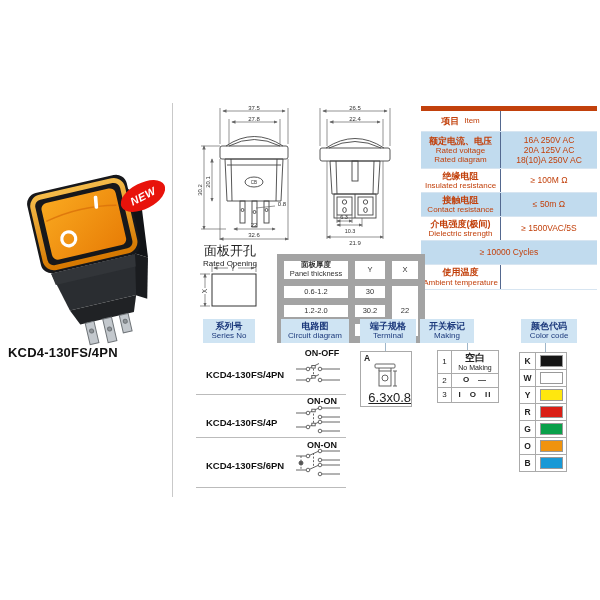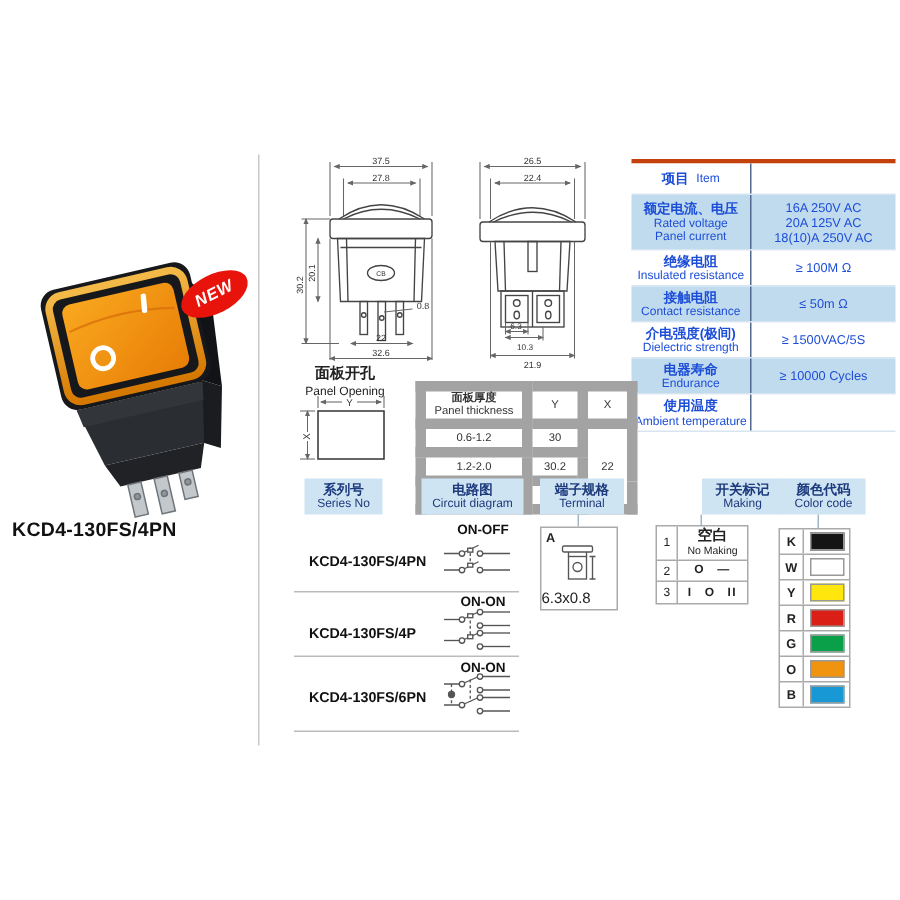--- a/index.html
+++ b/index.html
@@ -6,56 +6,56 @@
   .canvas{position:relative;width:600px;height:600px;background:#ffffff;
     font-family:"Liberation Sans",sans-serif;overflow:hidden;color:#222;}
   .abs{position:absolute;}
   
   .model-label{position:absolute;left:8px;top:345px;font-size:13px;font-weight:bold;color:#111;letter-spacing:.2px;}
   .new-badge{position:absolute;left:119px;top:183px;width:48px;height:26px;background:#e8130b;
     border-radius:50%;transform:rotate(-27deg);display:flex;align-items:center;justify-content:center;
     color:#fff;font-weight:bold;font-style:italic;font-size:11px;letter-spacing:.5px;}
   .vdivider{position:absolute;left:172px;top:103px;width:1px;height:394px;background:#c9c9c9;}
   
-  .spec{position:absolute;left:421px;top:106px;width:176px;border-top:3px solid #c2410c;color:#1d4ed8;}
+  .spec{position:absolute;left:421px;top:106px;width:176px;border-top:5px solid #c2410c;color:#c2410c;}
   .spec-row{display:flex;align-items:stretch;border-bottom:1px solid #d7e5f1;background:#fff;}
   .spec-row.blue{background:#c1dbee;}
   .cell-item{width:77px;border-right:1px solid #53688f;display:flex;flex-direction:column;
     justify-content:center;align-items:center;text-align:center;padding:2px 1px;}
   .cell-val{flex:1;display:flex;flex-direction:column;justify-content:center;align-items:center;
     text-align:center;padding:2px 1px;}
   .zh9{font-size:9px;font-weight:bold;line-height:1.15;}
   .en8{font-size:8px;line-height:1.15;}
   .val{font-size:8.5px;line-height:1.2;}
   .spec-head{height:20px;}
   .spec-head .cell-item,.spec-head .cell-val{flex-direction:row;gap:5px;}
   
   .po-title{position:absolute;left:194px;top:244px;width:72px;text-align:center;color:#222;line-height:1.15;}
-  .po-title .zh{font-size:10px;font-weight:bold;display:block;}
+  .po-title .zh{font-size:13px;font-weight:normal;display:block;}
   .po-title .en{font-size:8px;display:block;}
   table.pt{position:absolute;left:277px;top:254px;border-collapse:collapse;background:#fff;}
   table.pt td,table.pt th{border:7px solid #a3a3a3;font-size:7.5px;font-weight:normal;
     text-align:center;color:#333;padding:0 2px;line-height:1.15;}
   table.pt th{height:18px;}
   table.pt td{height:12px;}
   .ptc1{width:60px;} .ptc2{width:26px;} .ptc3{width:22px;}
   
   .badge{position:absolute;top:319px;background:#cfe4f3;color:#1d3a7c;text-align:center;
     padding:2px 3px;line-height:1.15;}
   .badge .zh{font-size:9px;font-weight:bold;display:block;}
   .badge .en{font-size:8px;display:block;}
   .connector{position:absolute;width:1px;background:#9fb6c9;}
   
   .circuit-label{position:absolute;left:298px;width:48px;text-align:center;font-size:9px;font-weight:bold;color:#111;}
   .series-model{position:absolute;left:206px;font-size:9.5px;font-weight:bold;color:#111;}
   .sep{position:absolute;left:196px;width:150px;height:1px;background:#bbbbbb;}
   
   .tbox{position:absolute;left:360px;top:351px;width:50px;height:54px;border:1px solid #aaa;background:#fff;}
   .tbox .tlabel{position:absolute;left:3px;top:1px;font-size:8.5px;font-weight:bold;color:#222;}
-  .tbox .tsize{position:absolute;left:0;bottom:1px;width:100%;text-align:left;font-size:10px;color:#222;}
+  .tbox .tsize{position:absolute;left:0;bottom:1px;width:100%;text-align:right;font-size:13px;color:#222;text-decoration:underline;}
   
   .mk{position:absolute;left:437px;top:350px;width:60px;border:1px solid #aaa;background:#fff;}
   .mk-row{display:flex;border-bottom:1px solid #aaa;align-items:center;}
   .mk-row:last-child{border-bottom:none;}
   .mk-num{width:13px;text-align:center;font-size:8px;color:#222;border-right:1px solid #aaa;align-self:stretch;
     display:flex;align-items:center;justify-content:center;}
   .mk-sym{flex:1;text-align:center;font-size:8px;color:#222;line-height:1.15;padding:1px 0;}
   .mk-sym .b{font-weight:bold;letter-spacing:1px;}
   .mk-gap{display:inline-block;width:8px;}
   
@@ -232,21 +232,21 @@
     <div class="spec-row spec-head">
       <div class="cell-item">
         <span class="zh9">项目</span>
         <span class="en8">Item</span>
       </div>
     </div>
     <div class="spec-row blue" style="height:36px">
       <div class="cell-item">
         <span class="zh9">额定电流、电压</span>
         <span class="en8">Rated voltage</span>
-        <span class="en8">Panel current</span>
+        <span class="en8">Rated diagram</span>
       </div>
       <div class="cell-val">
         <span class="val">16A 250V AC</span>
         <span class="val">20A 125V AC</span>
         <span class="val">18(10)A 250V AC</span>
       </div>
     </div>
     <div class="spec-row" style="height:23px">
       <div class="cell-item">
         <span class="zh9">绝缘电阻</span>
@@ -268,39 +268,35 @@
     <div class="spec-row" style="height:23px">
       <div class="cell-item">
         <span class="zh9">介电强度(极间)</span>
         <span class="en8">Dielectric strength</span>
       </div>
       <div class="cell-val">
           <span class="val">≥ 1500VAC/5S</span>
         </div>
     </div>
     <div class="spec-row blue" style="height:23px">
-      <div class="cell-item">
-        <span class="zh9">电器寿命</span>
-        <span class="en8">Endurance</span>
-      </div>
       <div class="cell-val">
           <span class="val">≥ 10000 Cycles</span>
         </div>
     </div>
     <div class="spec-row" style="height:24px">
       <div class="cell-item">
         <span class="zh9">使用温度</span>
         <span class="en8">Ambient temperature</span>
       </div>
     </div>
   </div>
 
   <div class="po-title">
     <span class="zh">面板开孔</span>
-    <span class="en">Panel Opening</span>
+    <span class="en">Rated Opening</span>
   </div>
   <svg class="abs" style="left:198px;top:262px" width="64" height="48" viewBox="0 0 64 48">
     <defs>
       <marker id="pa" markerWidth="6" markerHeight="5" refX="5" refY="2.5" orient="auto">
         <polygon points="0,0 6,2.5 0,5" fill="#666"></polygon>
       </marker>
       <marker id="pb" markerWidth="6" markerHeight="5" refX="1" refY="2.5" orient="auto">
         <polygon points="6,0 0,2.5 6,5" fill="#666"></polygon>
       </marker>
     </defs>
@@ -350,21 +346,21 @@
     <span class="en">Series No</span>
   </div>
   <div class="badge" style="left:281px;width:62px">
     <span class="zh">电路图</span>
     <span class="en">Circuit diagram</span>
   </div>
   <div class="badge" style="left:360px;width:50px">
     <span class="zh">端子规格</span>
     <span class="en">Terminal</span>
   </div>
-  <div class="badge" style="left:468px;width:48px">
+  <div class="badge" style="left:420px;width:48px">
     <span class="zh">开关标记</span>
     <span class="en">Making</span>
   </div>
   <div class="badge" style="left:521px;width:50px">
     <span class="zh">颜色代码</span>
     <span class="en">Color code</span>
   </div>
   <div class="connector" style="left:385px;top:343px;height:8px"></div>
   <div class="connector" style="left:467px;top:343px;height:7px"></div>
   <div class="connector" style="left:545px;top:343px;height:9px"></div>

